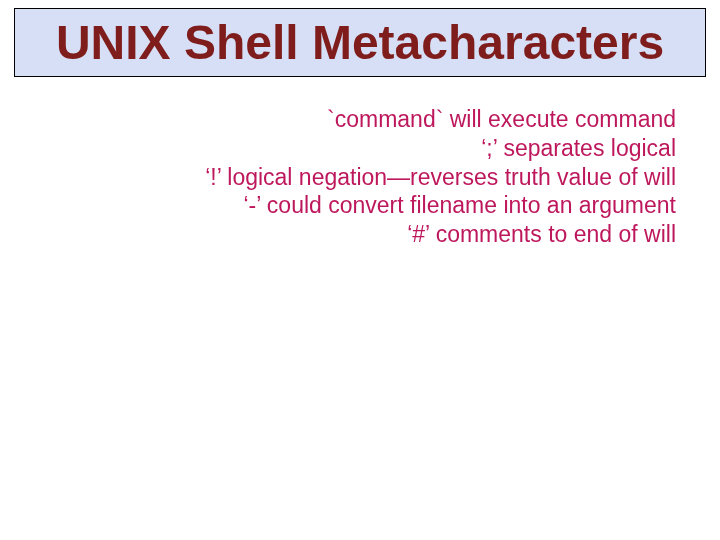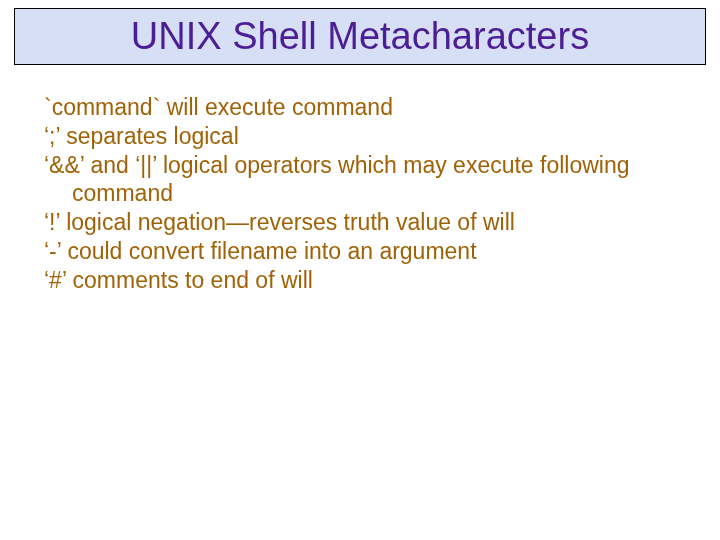--- a/index.html
+++ b/index.html
@@ -6,44 +6,44 @@
   html, body { width: 720px; height: 540px; background: #fff; font-family: Arial, Helvetica, sans-serif; }
   .slide { width: 720px; height: 540px; position: relative; }
   .title-box {
     margin: 8px 14px 0 14px;
     background: #d6dff5;
     border: 1px solid #000;
     padding: 6px 10px;
     text-align: center;
   }
   .title-box h1 {
-    font-size: 38px;
-    font-weight: normal;
-    color: #4c1d95;
+    font-size: 48px;
+    font-weight: bold;
+    color: #7f1d1d;
   }
   .content {
     margin: 28px 44px 0 44px;
   }
   .content p {
     font-size: 23px;
     line-height: 1.25;
-    color: #a16207;
+    color: #be185d;
     padding-left: 28px;
     text-indent: -28px;
     margin: 0;
+    text-align: right;
   }
 </style>
 </head>
 <body>
 
 <div class="slide">
   <div class="title-box">
     <h1>UNIX Shell Metacharacters</h1>
   </div>
   <div class="content">
     <p>`command` will execute command</p>
     <p>‘;’ separates logical</p>
-    <p>‘&amp;&amp;’ and ‘||’ logical operators which may execute following command</p>
     <p>‘!’ logical negation—reverses truth value of will</p>
     <p>‘-’ could convert filename into an argument</p>
     <p>‘#’ comments to end of will</p>
   </div>
 </div>
 
 </body></html>

